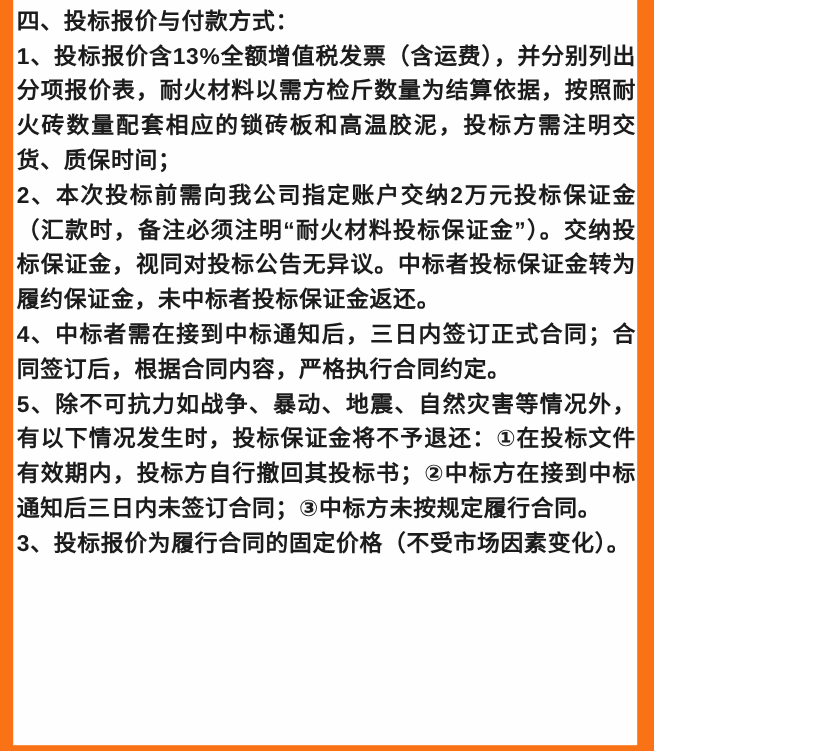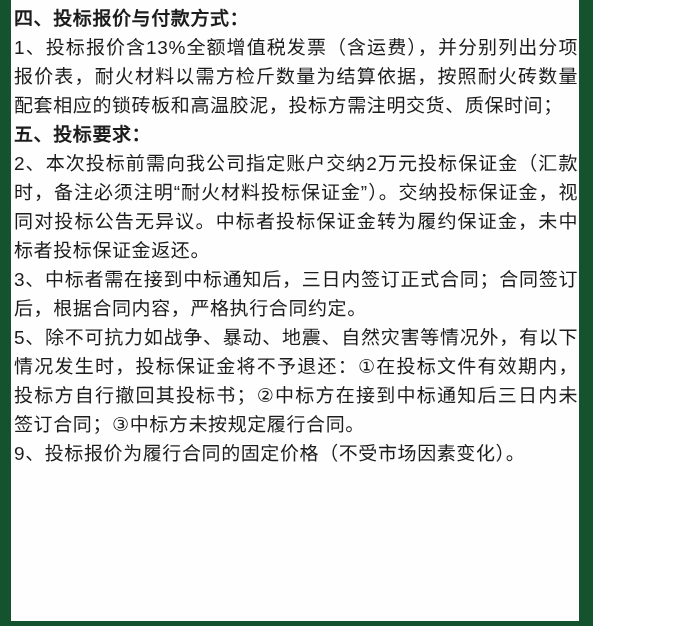--- a/index.html
+++ b/index.html
@@ -4,23 +4,22 @@
 <style>
   html, body {
     margin: 0;
     padding: 0;
     font-family: "Liberation Sans", "DejaVu Sans", sans-serif;
   }
   .page {
     position: relative;
     width: 545px;
     height: 626px;
-    background: #14532d;
+    background: #f97316;
     overflow: hidden;
-    padding-left: 48px;
   }
   .doc {
     position: absolute;
     top: 0;
     left: 11px;
     right: 14px;
     bottom: 5px;
     background: #fdfefd;
     padding: 4px 1px 0 3px;
     box-sizing: border-box;
@@ -33,29 +32,28 @@
     letter-spacing: 0.6px;
     color: #1c1c1c;
     text-align: justify;
     text-align-last: left;
     word-break: break-all;
   }
   .doc h2 {
     font-weight: 700;
   }
   .doc p {
-    font-weight: 400;
+    font-weight: 700;
   }
 </style>
 </head>
 <body>
 
 <div class="page">
   <div class="doc">
     <h2>四、投标报价与付款方式：</h2>
     <p>1、投标报价含13%全额增值税发票（含运费），并分别列出分项报价表，耐火材料以需方检斤数量为结算依据，按照耐火砖数量配套相应的锁砖板和高温胶泥，投标方需注明交货、质保时间；</p>
-    <h2>五、投标要求：</h2>
     <p>2、本次投标前需向我公司指定账户交纳2万元投标保证金（汇款时，备注必须注明“耐火材料投标保证金”）。交纳投标保证金，视同对投标公告无异议。中标者投标保证金转为履约保证金，未中标者投标保证金返还。</p>
-    <p>3、中标者需在接到中标通知后，三日内签订正式合同；合同签订后，根据合同内容，严格执行合同约定。</p>
+    <p>4、中标者需在接到中标通知后，三日内签订正式合同；合同签订后，根据合同内容，严格执行合同约定。</p>
     <p>5、除不可抗力如战争、暴动、地震、自然灾害等情况外，有以下情况发生时，投标保证金将不予退还：①在投标文件有效期内，投标方自行撤回其投标书；②中标方在接到中标通知后三日内未签订合同；③中标方未按规定履行合同。</p>
-    <p>9、投标报价为履行合同的固定价格（不受市场因素变化）。</p>
+    <p>3、投标报价为履行合同的固定价格（不受市场因素变化）。</p>
   </div>
 </div>
 
 </body></html>

